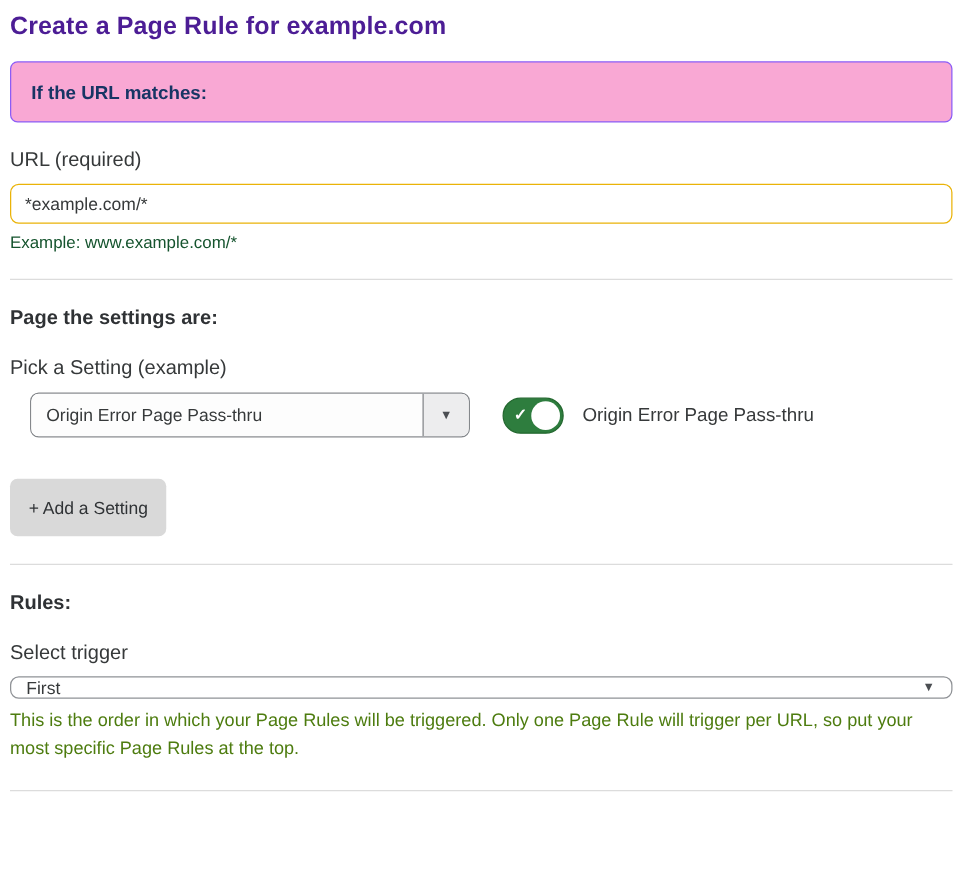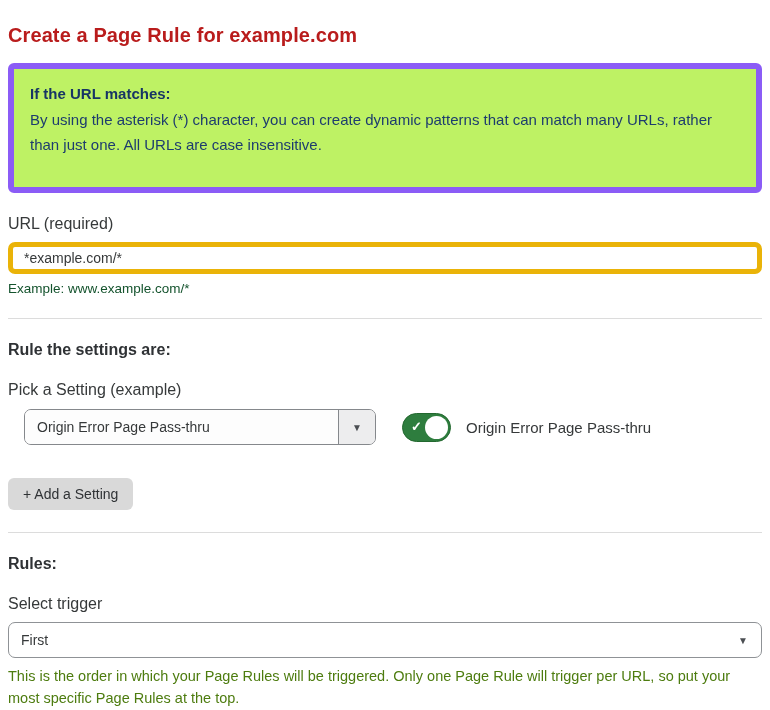--- a/index.html
+++ b/index.html
@@ -9,32 +9,32 @@
     color: #36393a;
     padding: 10px 8px 8px 8px;
     width: 770px;
     height: 710px;
     overflow: hidden;
   }
 
   .page-title {
     font-size: 20px;
     font-weight: 700;
-    color: #b91c1c;
+    color: #4c1d95;
     letter-spacing: 0.1px;
-    margin-top: 14px;
+    margin-top: 0;
   }
 
   
   .info-box {
     margin-top: 16px;
-    background: #bef264;
-    border: 6px solid #8b5cf6;
+    background: #f9a8d4;
+    border: 1px solid #8b5cf6;
     border-radius: 6px;
-    padding: 12px 16px 30px 16px;
+    padding: 12px 16px 10px 16px;
     color: #1d3c6e;
     font-size: 15px;
     line-height: 25px;
   }
   .info-box .info-heading {
     font-weight: 700;
     color: #173564;
   }
   .info-box .info-body { margin-top: 1px; }
   .info-box a.info-link {
@@ -47,21 +47,21 @@
   
   .field-label {
     font-size: 16px;
     color: #36393a;
     margin-top: 22px;
   }
   .text-input {
     margin-top: 9px;
     width: 100%;
     height: 32px;
-    border: 5px solid #eab308;
+    border: 1px solid #eab308;
     border-radius: 7px;
     font-family: "Liberation Sans", sans-serif;
     font-size: 14px;
     color: #36393a;
     padding: 0 11px;
     outline: none;
     background: #fff;
   }
   .helper-text {
     margin-top: 7px;
@@ -157,32 +157,32 @@
 
   .btn {
     display: inline-block;
     border: none;
     border-radius: 6px;
     font-family: "Liberation Sans", sans-serif;
     font-size: 14px;
     color: #2f3235;
     background: #d9d9d9;
     padding: 0 15px;
-    height: 32px;
+    height: 46px;
     line-height: 32px;
     cursor: pointer;
   }
   .btn-add-setting { margin-top: 33px; }
 
   
   .select-full {
     margin-top: 9px;
     position: relative;
     width: 100%;
-    height: 36px;
+    height: 18px;
     border: 1px solid #8f9296;
     border-radius: 7px;
     background: #fff;
     display: flex;
     align-items: center;
     padding: 0 30px 0 12px;
     font-size: 14px;
     color: #36393a;
     cursor: pointer;
   }
@@ -204,30 +204,29 @@
 </style>
 </head>
 <body>
 
 
 
 <h1 class="page-title">Create a Page Rule for example.com</h1>
 
 <div class="info-box">
   <div class="info-heading">If the URL matches:</div>
-  <div class="info-body">By using the asterisk (*) character, you can create dynamic patterns that can match many URLs, rather than just one. All URLs are case insensitive.</div>
 </div>
 
 <div class="field-label">URL (required)</div>
 <input class="text-input" type="text" value="*example.com/*" style="">
 <div class="helper-text">Example: www.example.com/*</div>
 
 <hr class="divider">
 
-<div class="section-heading">Rule the settings are:</div>
+<div class="section-heading">Page the settings are:</div>
 
 <div class="field-label">Pick a Setting (example)</div>
 
 <div class="setting-row">
   <div class="select-group">
     <div class="select-value">Origin Error Page Pass-thru</div>
     <div class="select-arrow-btn">
       <span>▼</span>
     </div>
   </div>

